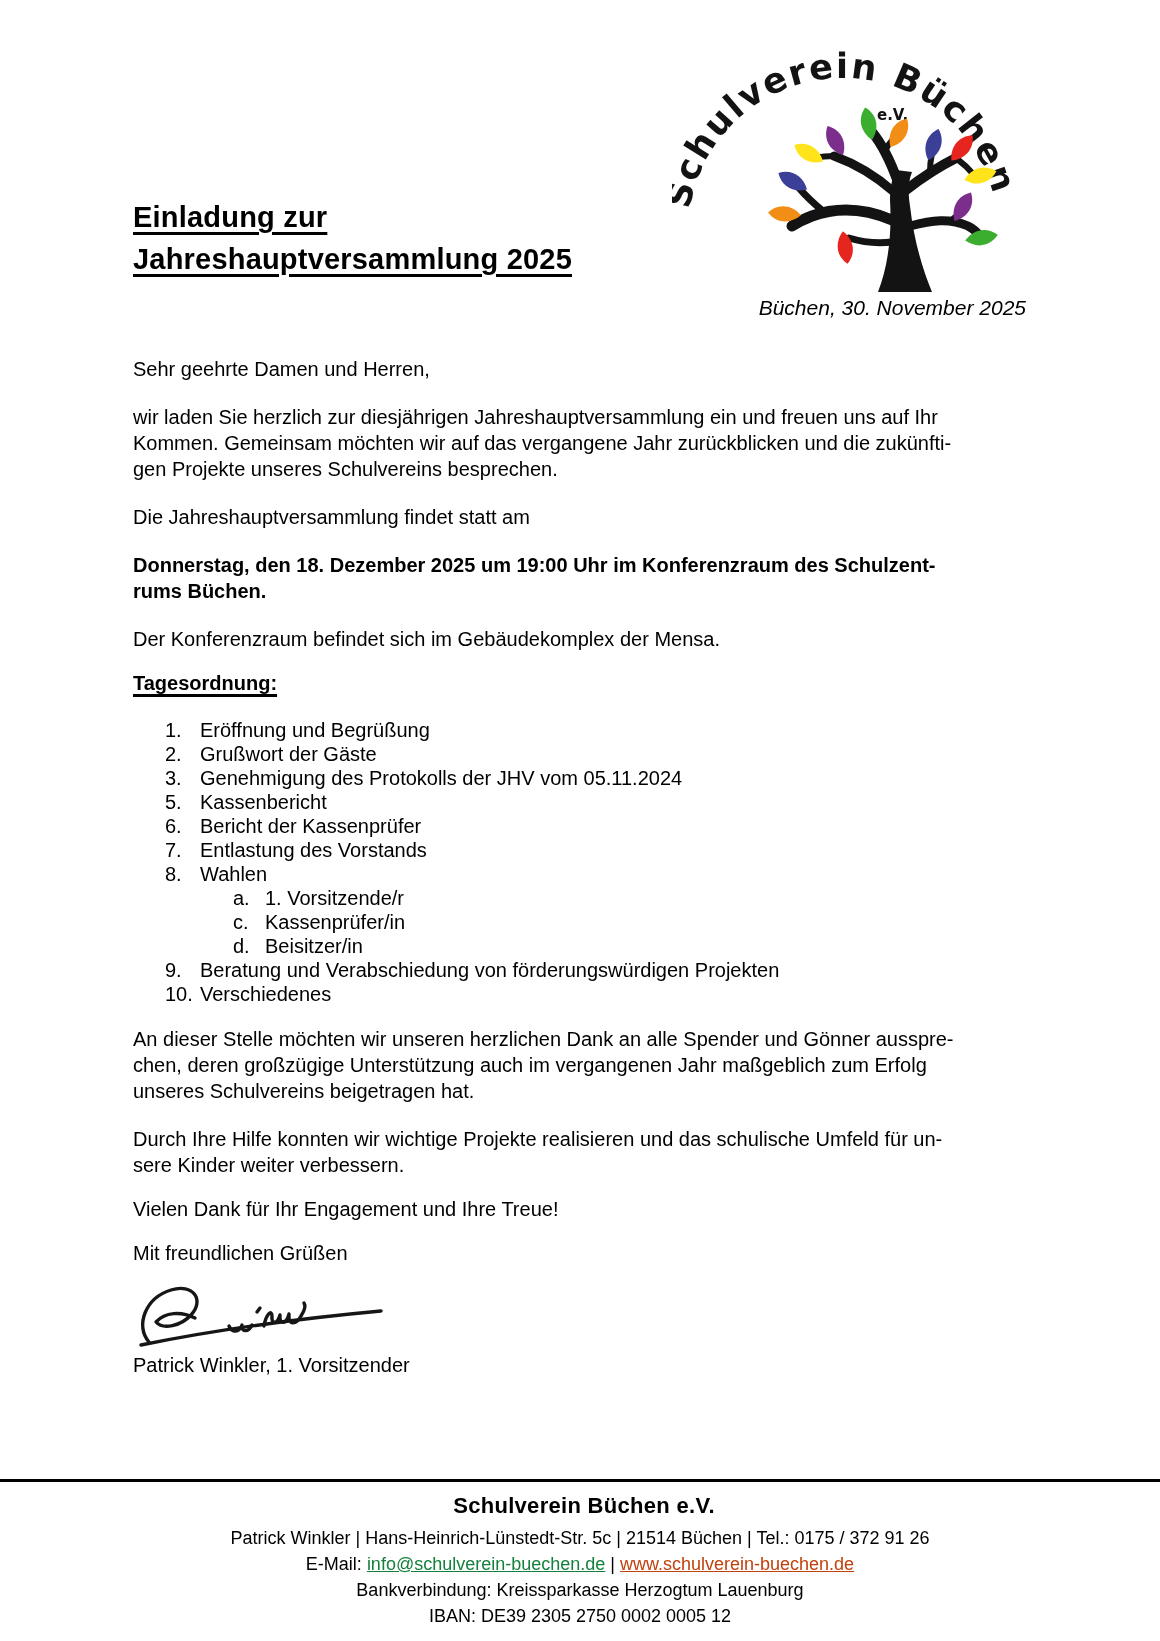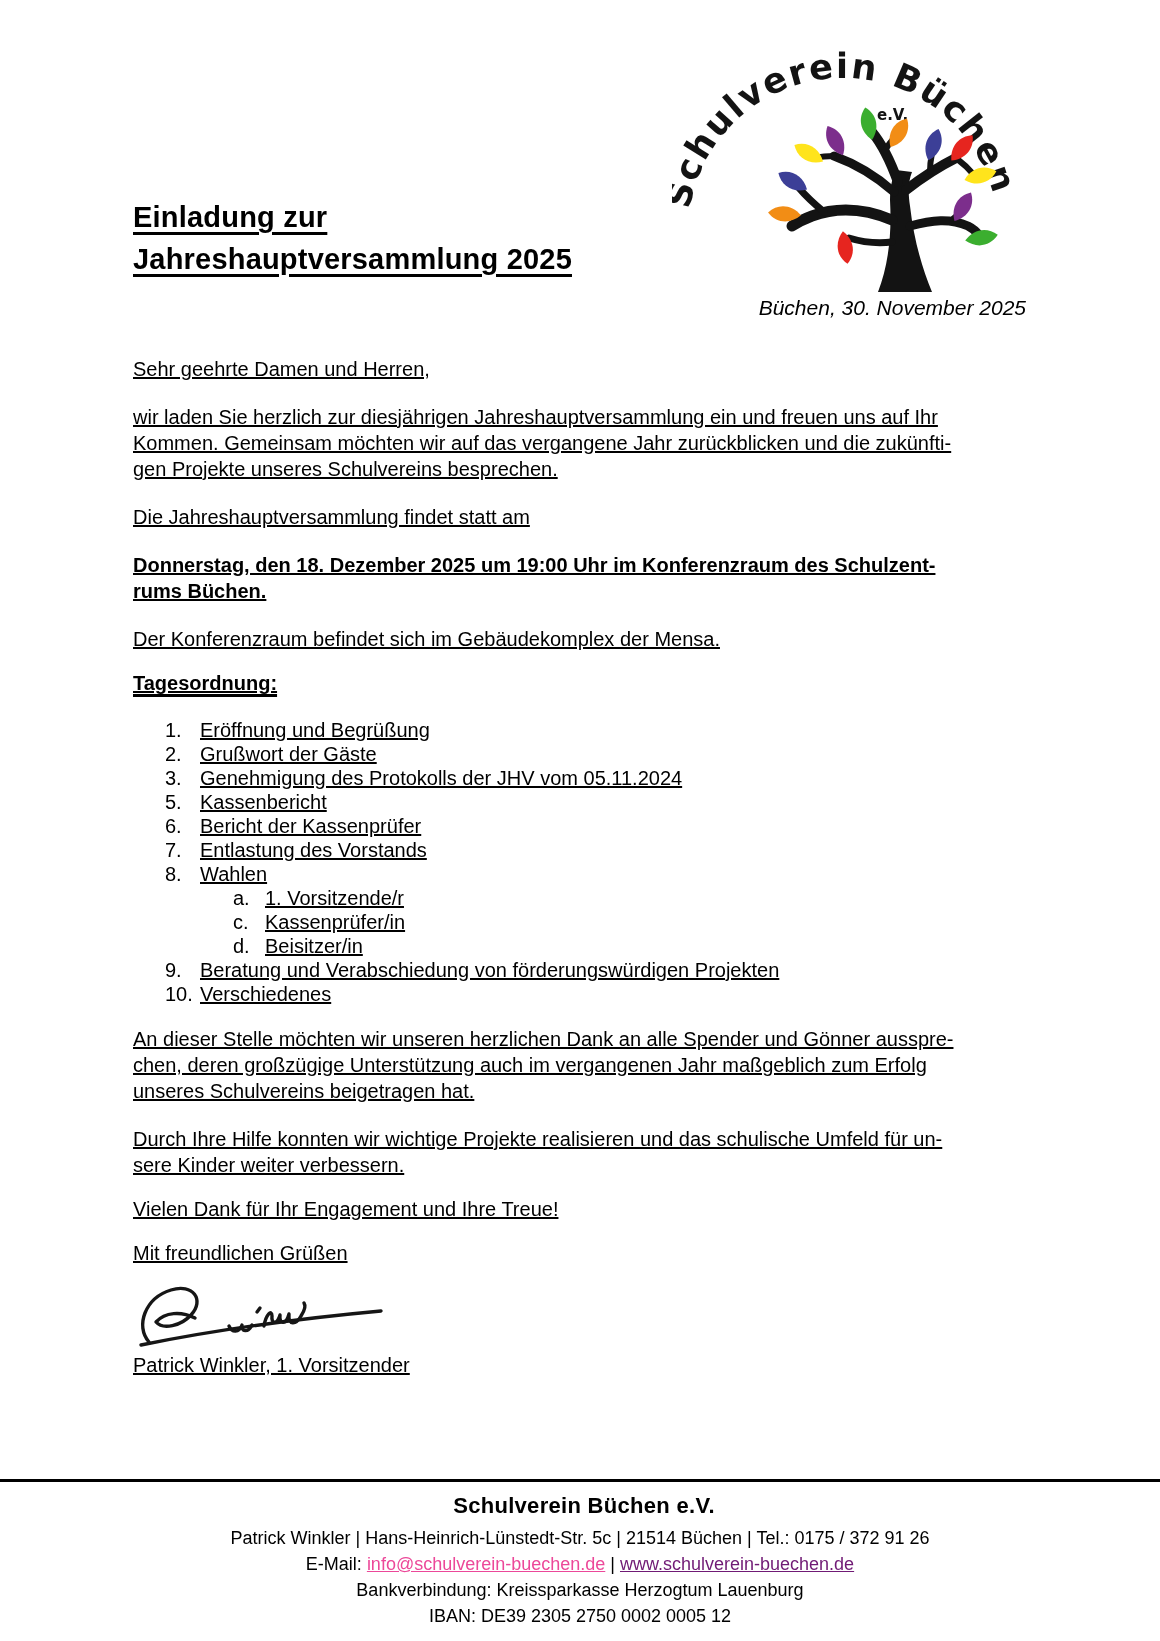--- a/index.html
+++ b/index.html
@@ -15,21 +15,21 @@
   .logo svg{display:block;width:100%;height:100%;}
 
   
   .title{position:absolute;left:133px;top:196px;font-weight:bold;font-size:29px;line-height:42px;letter-spacing:.2px;}
   .title .tline span{text-decoration:underline;text-decoration-thickness:3px;text-underline-offset:5px;}
 
   
   .dateline{position:absolute;left:626px;top:296px;width:400px;text-align:right;font-style:italic;font-size:21px;}
 
   
-  .content{position:absolute;left:133px;top:356px;width:907px;font-size:20px;line-height:26px;text-decoration:underline;}
+  .content{position:absolute;left:133px;top:356px;width:907px;font-size:20px;line-height:26px;}
   .content p{margin:0 0 22px 0;white-space:pre-line;}
   .content p.tight{margin-bottom:18px;}
   .bold{font-weight:bold;}
   .agenda-heading{font-weight:bold;text-decoration:underline;text-decoration-thickness:2.5px;text-underline-offset:4px;margin:0 0 10px 0;}
 
   .agenda{margin:0 0 20px 0;}
   .agenda-row{line-height:24px;padding-left:32px;}
   .agenda-row > .num{display:inline-block;width:35px;}
   .agenda-sub .agenda-row{padding-left:100px;}
   .agenda-sub .num{width:32px;}
@@ -143,18 +143,18 @@
         <path d="M 131 42 C 133 30 139 25 139 32 C 138 40 144 41 147 31 C 146 41 153 41 156 30 C 155 42 163 41 168 32 C 172 26 173 22 171 19"></path>
       </g>
     </svg>
 
     <p class="signer">Patrick Winkler, 1. Vorsitzender</p>
   </div>
 
   <div class="footer">
     <div class="org">Schulverein Büchen e.V.</div>
     <div>Patrick Winkler | Hans-Heinrich-Lünstedt-Str. 5c | 21514 Büchen | Tel.: 0175 / 372 91 26</div>
-    <div><span>E-Mail: </span><a href="#" class="flink" style="color: #ec4899;">info@schulverein-buechen.de</a><span> | </span><a href="#" class="flink" style="color: #701a75;">www.schulverein-buechen.de</a></div>
+    <div><span>E-Mail: </span><a href="#" class="flink" style="color: #15803d;">info@schulverein-buechen.de</a><span> | </span><a href="#" class="flink" style="color: #c2410c;">www.schulverein-buechen.de</a></div>
     <div>Bankverbindung: Kreissparkasse Herzogtum Lauenburg</div>
     <div>IBAN: DE39 2305 2750 0002 0005 12</div>
   </div>
 
 </div>
 
 </body></html>

